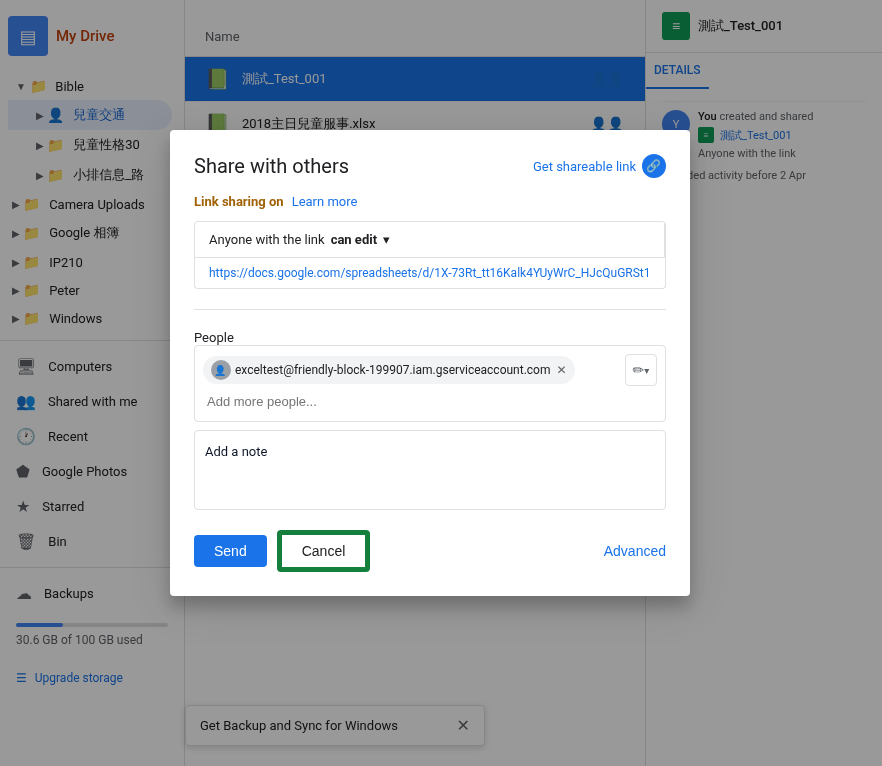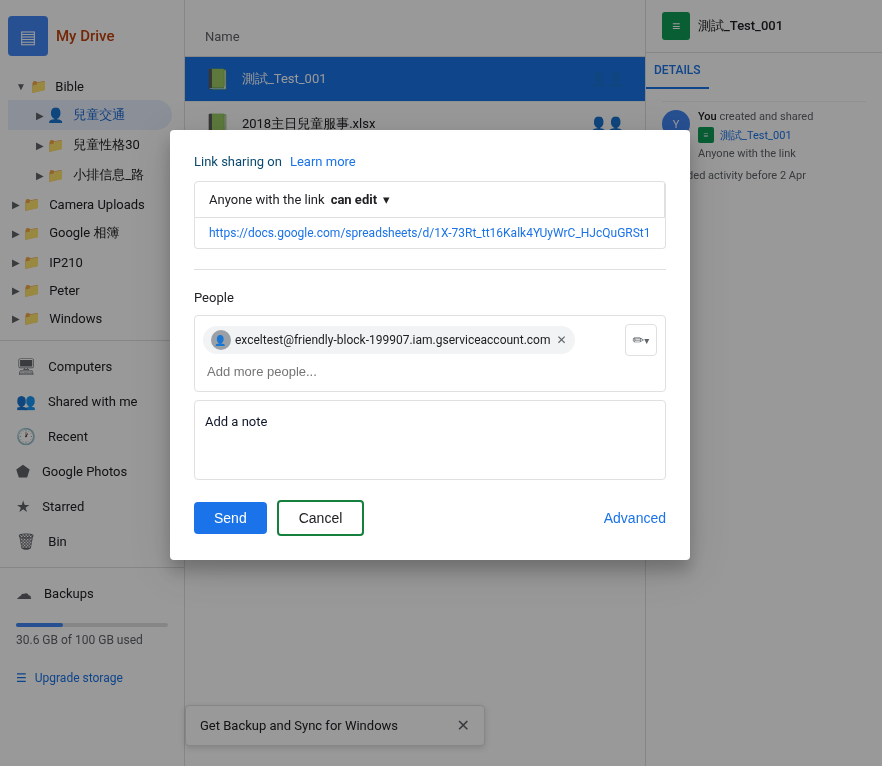--- a/index.html
+++ b/index.html
@@ -152,21 +152,21 @@
       width: 24px; height: 24px;
       background: #1a73e8;
       border-radius: 50%;
       display: flex; align-items: center; justify-content: center;
       color: #fff; font-size: 12px;
     }
     .link-sharing-row {
       display: flex; align-items: center; gap: 8px;
       margin-bottom: 12px;
     }
-    .link-sharing-on { font-size: 13px; color: #0c4a6e; font-weight: 400; }
+    .link-sharing-on { font-size: 13px; color: #a16207; font-weight: 700; }
     .learn-more { font-size: 13px; color: #1a73e8; cursor: pointer; }
     .permission-row {
       display: flex; align-items: center;
       border: 1px solid #e0e0e0;
       border-radius: 4px 4px 0 0;
       overflow: hidden;
     }
     .permission-select {
       flex: 1;
       padding: 10px 14px;
@@ -188,21 +188,21 @@
       border: 1px solid #e0e0e0;
       border-top: none;
       border-radius: 0 0 4px 4px;
       padding: 8px 14px;
       font-size: 12px; color: #1a73e8;
       overflow: hidden;
       text-overflow: ellipsis;
       white-space: nowrap;
     }
     .divider { border: none; border-top: 1px solid #e0e0e0; margin: 20px 0; }
-    .people-label { font-size: 13px; color: #202124; margin-bottom: 10px; font-weight: 400; }
+    .people-label { font-size: 13px; color: #202124; font-weight: 400; }
     .people-input-container {
       border: 1px solid #e0e0e0;
       border-radius: 4px;
       padding: 8px;
       min-height: 44px;
     }
     .people-chip-row { display: flex; align-items: center; gap: 6px; flex-wrap: wrap; margin-bottom: 4px; }
     .chip {
       display: flex; align-items: center; gap: 4px;
       background: #f1f3f4;
@@ -245,21 +245,21 @@
       color: #fff;
       border: none;
       border-radius: 4px;
       padding: 8px 20px;
       font-size: 14px; cursor: pointer;
       font-weight: 500;
     }
     .cancel-btn {
       background: #fff;
       color: #202124;
-      border: 2px solid #15803d;
+      border: 5px solid #15803d;
       border-radius: 4px;
       padding: 8px 20px;
       font-size: 14px; cursor: pointer;
       margin-left: 10px;
     }
     .advanced-btn {
       margin-left: auto;
       font-size: 14px; color: #1a73e8;
       cursor: pointer; background: none; border: none;
     }
@@ -426,20 +426,27 @@
     </div>
     <div class="detail-row">
       <span class="activity-text">recorded activity before 2 Apr</span>
     </div>
   </div>
 </div>
 
 <div class="overlay"></div>
 
 <div class="dialog">
+  <div class="dialog-header">
+    <span class="dialog-title">Share with others</span>
+    <div class="shareable-link-btn">
+      <span>Get shareable link</span>
+      <div class="link-icon">🔗</div>
+    </div>
+  </div>
 
   <div class="link-sharing-row">
     <span class="link-sharing-on">Link sharing on</span>
     <span class="learn-more">Learn more</span>
   </div>
 
   <div class="permission-row">
     <div class="permission-select">
       <span>Anyone with the link</span>
       <span class="permission-bold">can edit</span>

